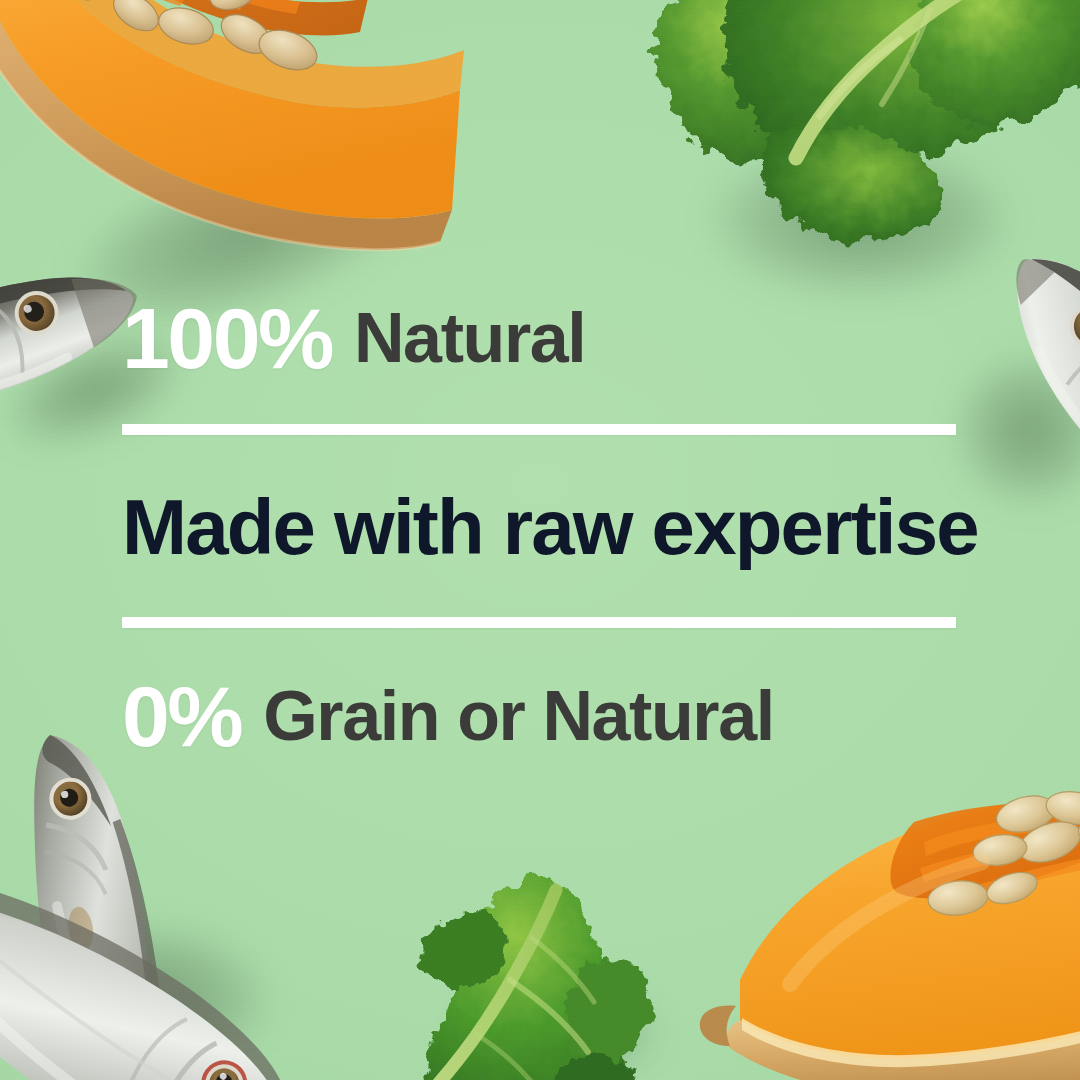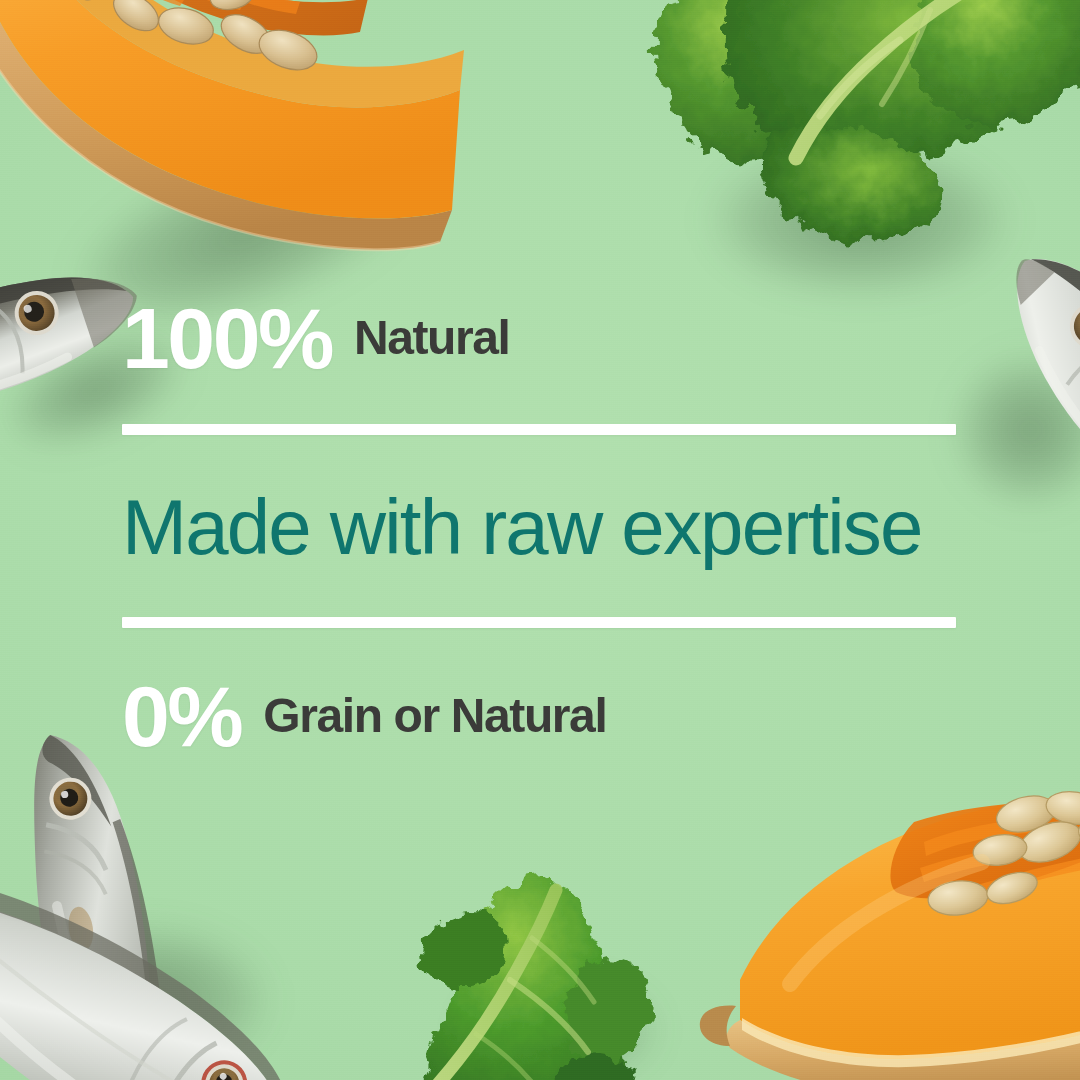--- a/index.html
+++ b/index.html
@@ -67,31 +67,31 @@
 
   .claim-stat {
     font-size: 86px;
     font-weight: 700;
     color: #ffffff;
     letter-spacing: -2.5px;
     line-height: 1;
     text-shadow: 0 1px 2px rgba(60,90,60,.10);
   }
   .claim-label {
-    font-size: 48px;
+    font-size: 70px;
     font-weight: 700;
     color: #3b3b39;
     letter-spacing: -1.4px;
     line-height: 1;
     margin-left: 22px;
   }
   .claim-full {
     font-size: 78px;
-    font-weight: 400;
-    color: #0f766e;
+    font-weight: 700;
+    color: #0f172a;
     letter-spacing: -1.8px;
     line-height: 1;
   }
 
   .rule {
     height: 11px;
     background: #ffffff;
     width: 834px;
     border-radius: 1px;
     box-shadow: 0 1px 2px rgba(60,90,60,.08);

